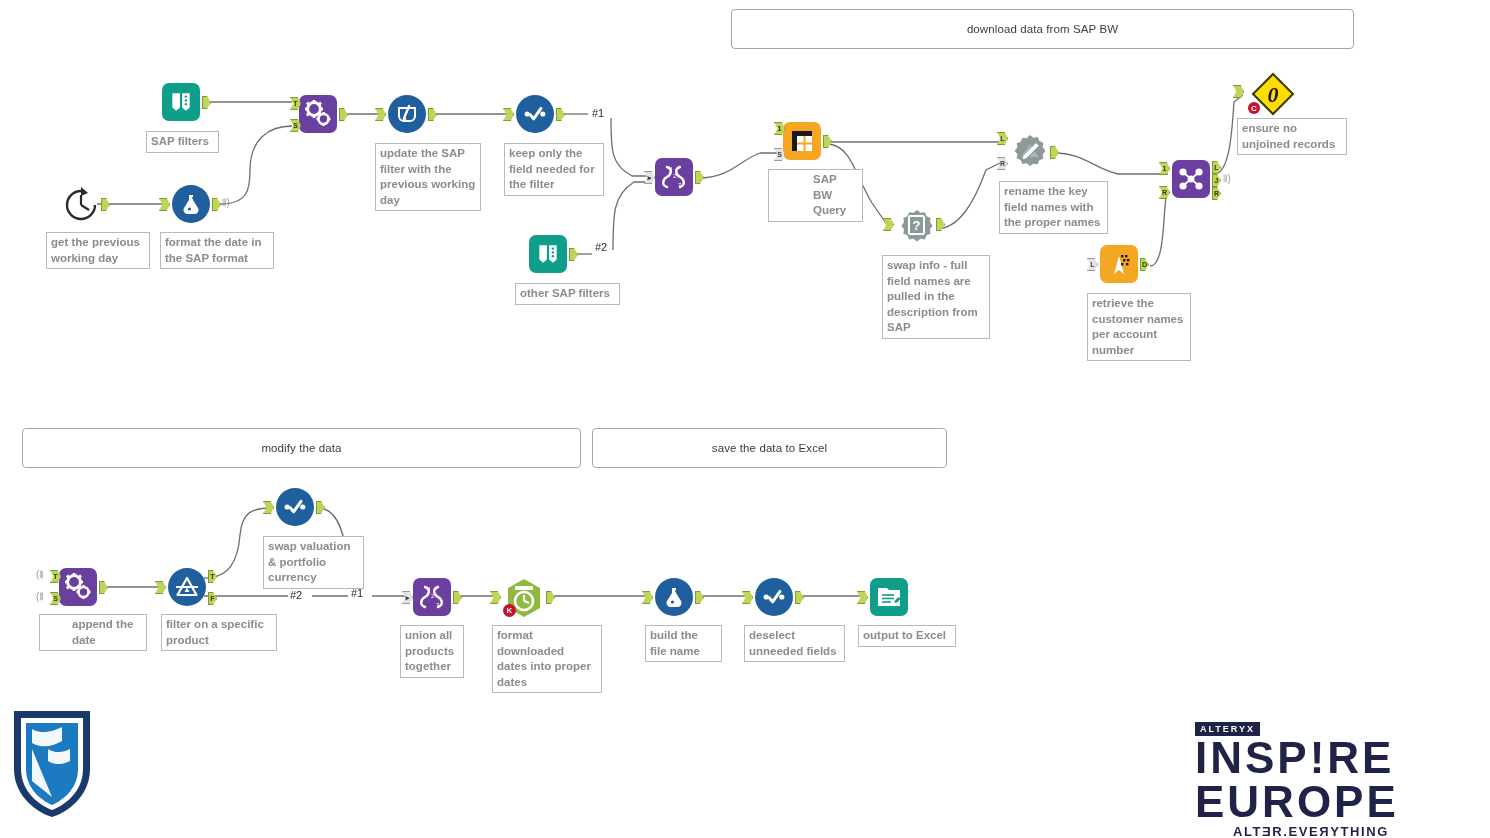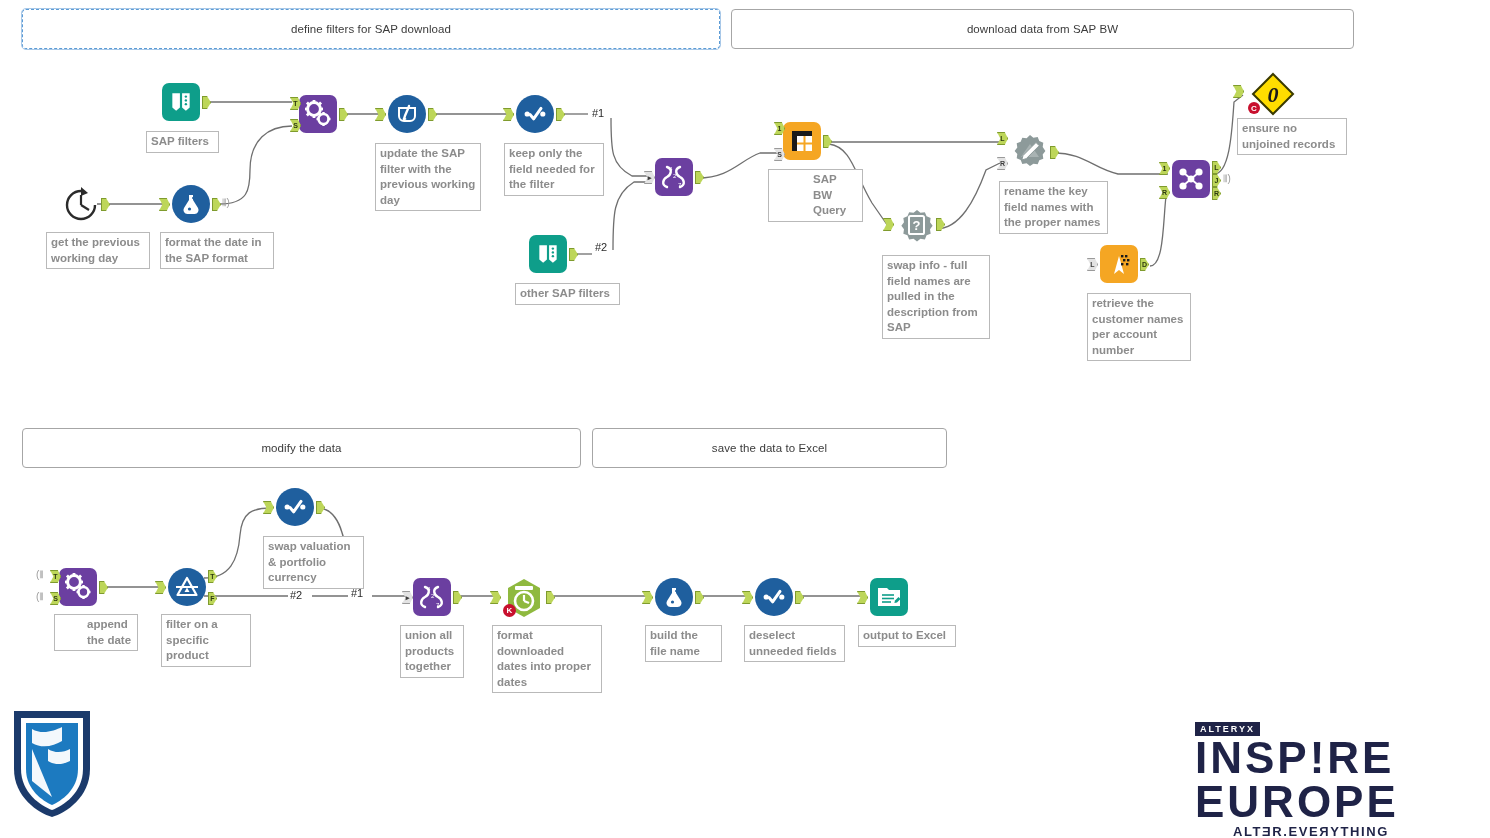--- a/index.html
+++ b/index.html
@@ -134,23 +134,20 @@
       <path d="M456,596 L500,596"></path>
 
       <path d="M548,596 L652,596"></path>
 
       <path d="M698,596 L752,596"></path>
 
       <path d="M798,596 L866,596"></path>
     </g>
   </svg>
 
-  <div class="container selected" style="left:22px;top:9px;width:698px;height:40px;">
-    <span class="container-title">define filters for SAP download</span>
-  </div>
   <div class="container plain" style="left:731px;top:9px;width:623px;height:40px;">
     <span class="container-title">download data from SAP BW</span>
   </div>
   <div class="container plain" style="left:592px;top:428px;width:355px;height:40px;">
     <span class="container-title">save the data to Excel</span>
   </div>
   <div class="container plain" style="left:22px;top:428px;width:559px;height:40px;">
     <span class="container-title">modify the data</span>
   </div>
 
@@ -395,35 +392,35 @@
             <rect x="19.3" y="24.4" width="2.4" height="2.6"></rect>
           <rect x="13.5" y="18.8" width="2.6" height="2.4"></rect>
             <rect x="24.9" y="18.8" width="2.6" height="2.4"></rect>
         </g>
         <rect x="19.4" y="17" width="2.2" height="6" fill="#6b3fa0"></rect>
         <rect x="17.5" y="18.9" width="6" height="2.2" fill="#6b3fa0"></rect>
       </svg>
     </div>
     <div class="anchor out" style="left:40px;top:13px;"></div>
   </div>
-  <div class="anno" style="left:54px;top:614px;width:84px;padding-left:32px;">append the date</div>
+  <div class="anno" style="left:39px;top:614px;width:108px;padding-left:32px;">append the date</div>
 
   <div class="node" style="left:168px;top:568px;">
     <div class="anchor in" style="left:-13px;top:13px;"></div>
     <div class="circ blue">
       <svg width="26" height="26" viewBox="0 0 26 26">
         <path d="M13 4 L22.5 21 H3.5 Z" fill="none" stroke="#ffffff" stroke-width="2.2" stroke-linejoin="round"></path>
         <path d="M2 13 H24" stroke="#ffffff" stroke-width="2"></path>
         <path d="M10.5 18 L13 13.5 L15.5 18 Z" fill="#ffffff"></path>
       </svg>
     </div>
     <div class="anchor out" style="left:40px;top:2px;">T</div>
     <div class="anchor out" style="left:40px;top:24px;">F</div>
   </div>
-  <div class="anno" style="left:161px;top:614px;width:90px;">filter on a specific product</div>
+  <div class="anno" style="left:161px;top:614px;width:116px;">filter on a specific product</div>
 
   <div class="node" style="left:276px;top:488px;">
     <div class="anchor in" style="left:-13px;top:13px;"></div>
     <div class="circ blue">
       <svg width="26" height="26" viewBox="0 0 26 26">
         <circle cx="5.2" cy="13" r="2.6" fill="#ffffff"></circle>
         <circle cx="20.8" cy="13" r="2.6" fill="#ffffff"></circle>
         <path d="M8 13.6l3.6 4.2L19 7.4" fill="none" stroke="#ffffff" stroke-width="3" stroke-linecap="round" stroke-linejoin="round"></path>
       </svg>
     </div>

